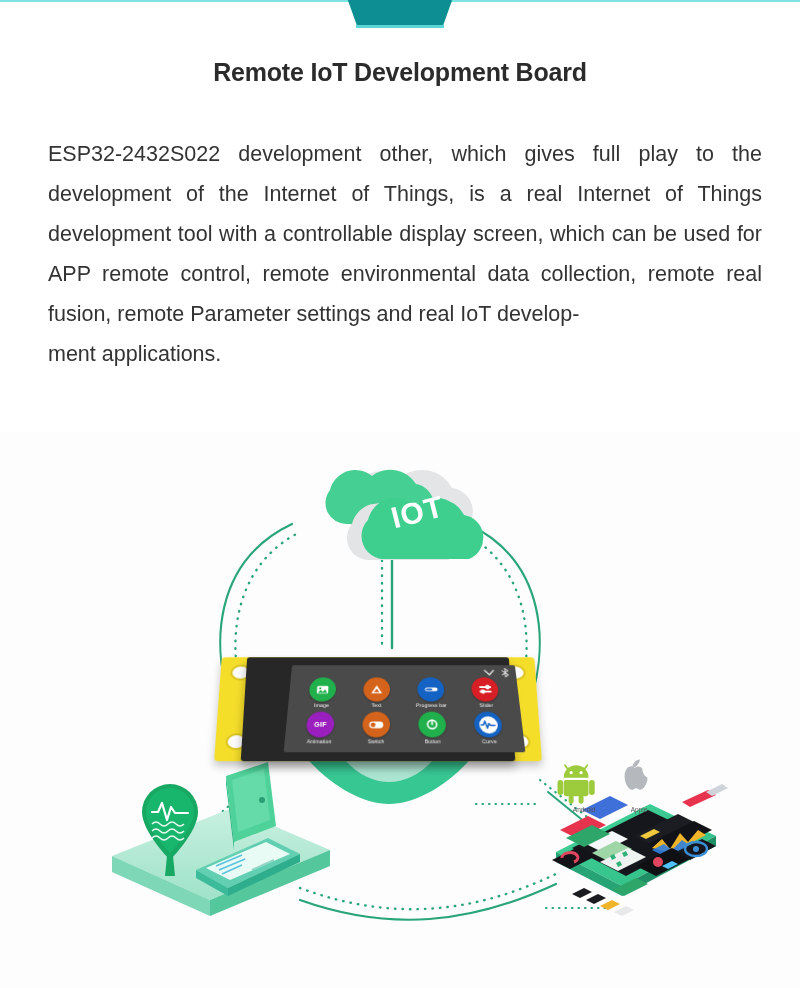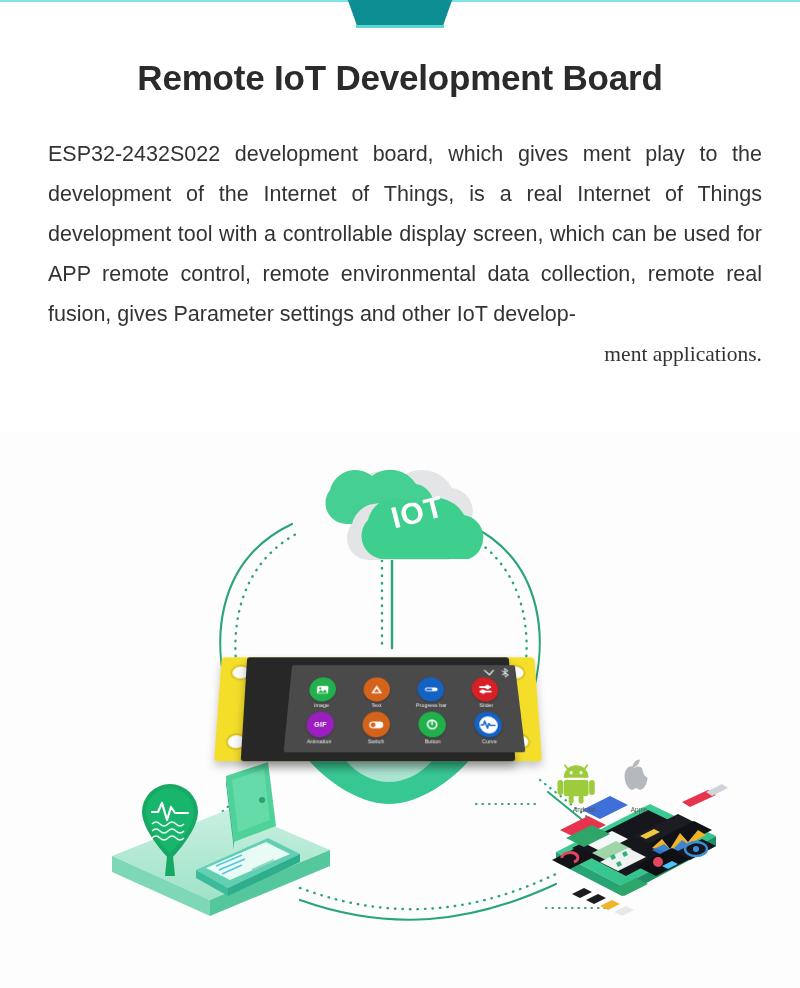--- a/index.html
+++ b/index.html
@@ -12,27 +12,27 @@
   .page{position:relative;width:800px;height:988px;overflow:hidden;}
 
   
   .top-rule{position:absolute;top:0;left:0;width:800px;height:2px;background:#7fe3e3;}
   .top-tab{position:absolute;top:0;left:342px;width:116px;height:26px;
            background:#0d8e93;clip-path:polygon(5% 0,95% 0,87% 100%,13% 100%);}
   .top-tab-edge{position:absolute;top:25px;left:356px;width:88px;height:3px;background:#5fd6d6;}
 
   
   .title{position:absolute;top:58px;left:0;width:800px;text-align:center;
-         font-size:35px;font-weight:bold;color:#2b2b2b;letter-spacing:-0.2px;}
+         font-size:25px;font-weight:bold;color:#2b2b2b;letter-spacing:-0.2px;}
 
   
   .body-copy{position:absolute;top:134px;left:48px;width:714px;
              font-size:21.5px;line-height:40px;color:#333333;
              text-align:justify;}
-  .body-copy span.lastline{display:block;text-align:right;font-family:Liberation Serif, serif;}
+  .body-copy span.lastline{display:block;text-align:left;}
 
   
   .illus{position:absolute;top:432px;left:0;width:800px;height:556px;
          background:#fdfdfd;overflow:hidden;}
 
   svg.scene{position:absolute;top:0;left:0;width:800px;height:556px;}
 
   
   .board-wrap{position:absolute;left:218px;top:222px;width:320px;height:108px;}
   .pcb{position:absolute;inset:0;background:#f5de2a;border-radius:4px;
@@ -76,26 +76,26 @@
 
 <div class="page">
 
   <div class="top-rule"></div>
   <div class="top-tab"></div>
   <div class="top-tab-edge"></div>
 
   <div class="title">Remote IoT Development Board</div>
 
   <div class="body-copy">
-    <span>ESP32-2432S022 development board, which gives ment</span>
+    <span>ESP32-2432S022 development other, which gives full</span>
     <span>play to the development of the Internet of Things, is a real</span>
     <span>Internet of Things development tool with a controllable</span>
     <span>display screen, which can be used for APP remote control,</span>
     <span>remote environmental data collection, remote real</span>
-    <span>fusion, gives Parameter settings and other IoT develop-</span>
+    <span>fusion, remote Parameter settings and real IoT develop-</span>
     <span class="lastline">ment applications.</span>
   </div>
 
   <div class="illus">
 
     <svg class="scene" viewBox="0 0 800 556" xmlns="http://www.w3.org/2000/svg">
       <defs>
         <linearGradient id="gplat" x1="0" y1="0" x2="0" y2="1">
           <stop offset="0" stop-color="#c9f0e0"></stop>
             <stop offset="1" stop-color="#9fe3c9"></stop>

